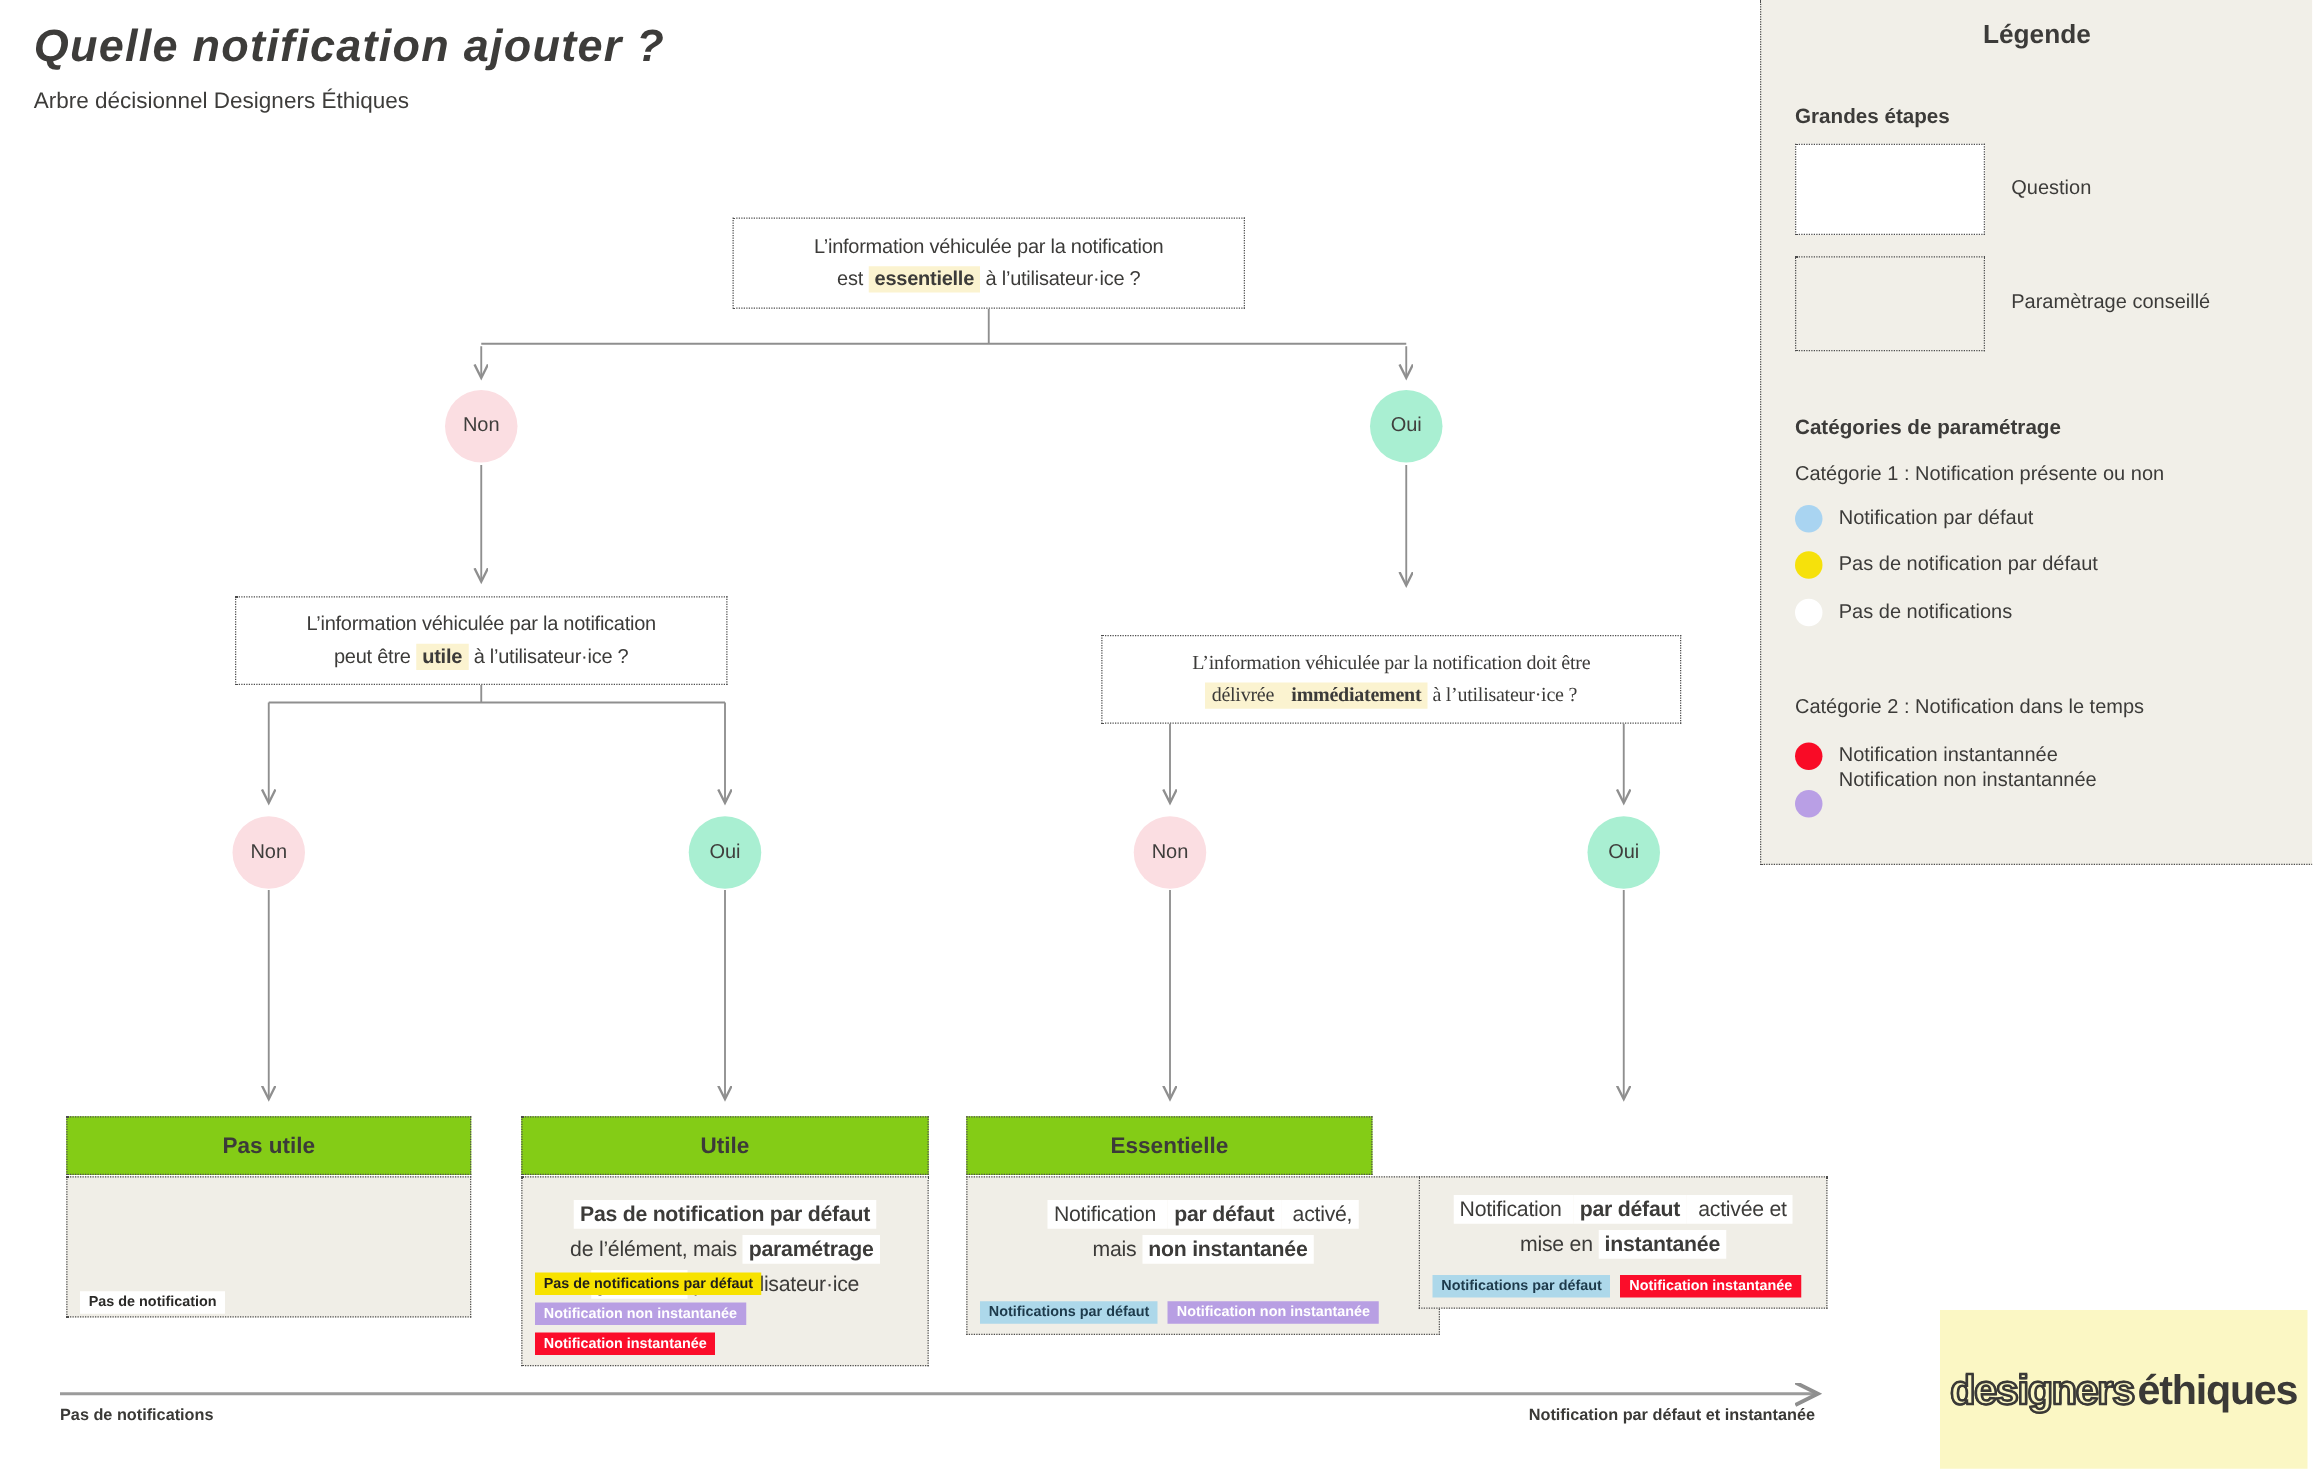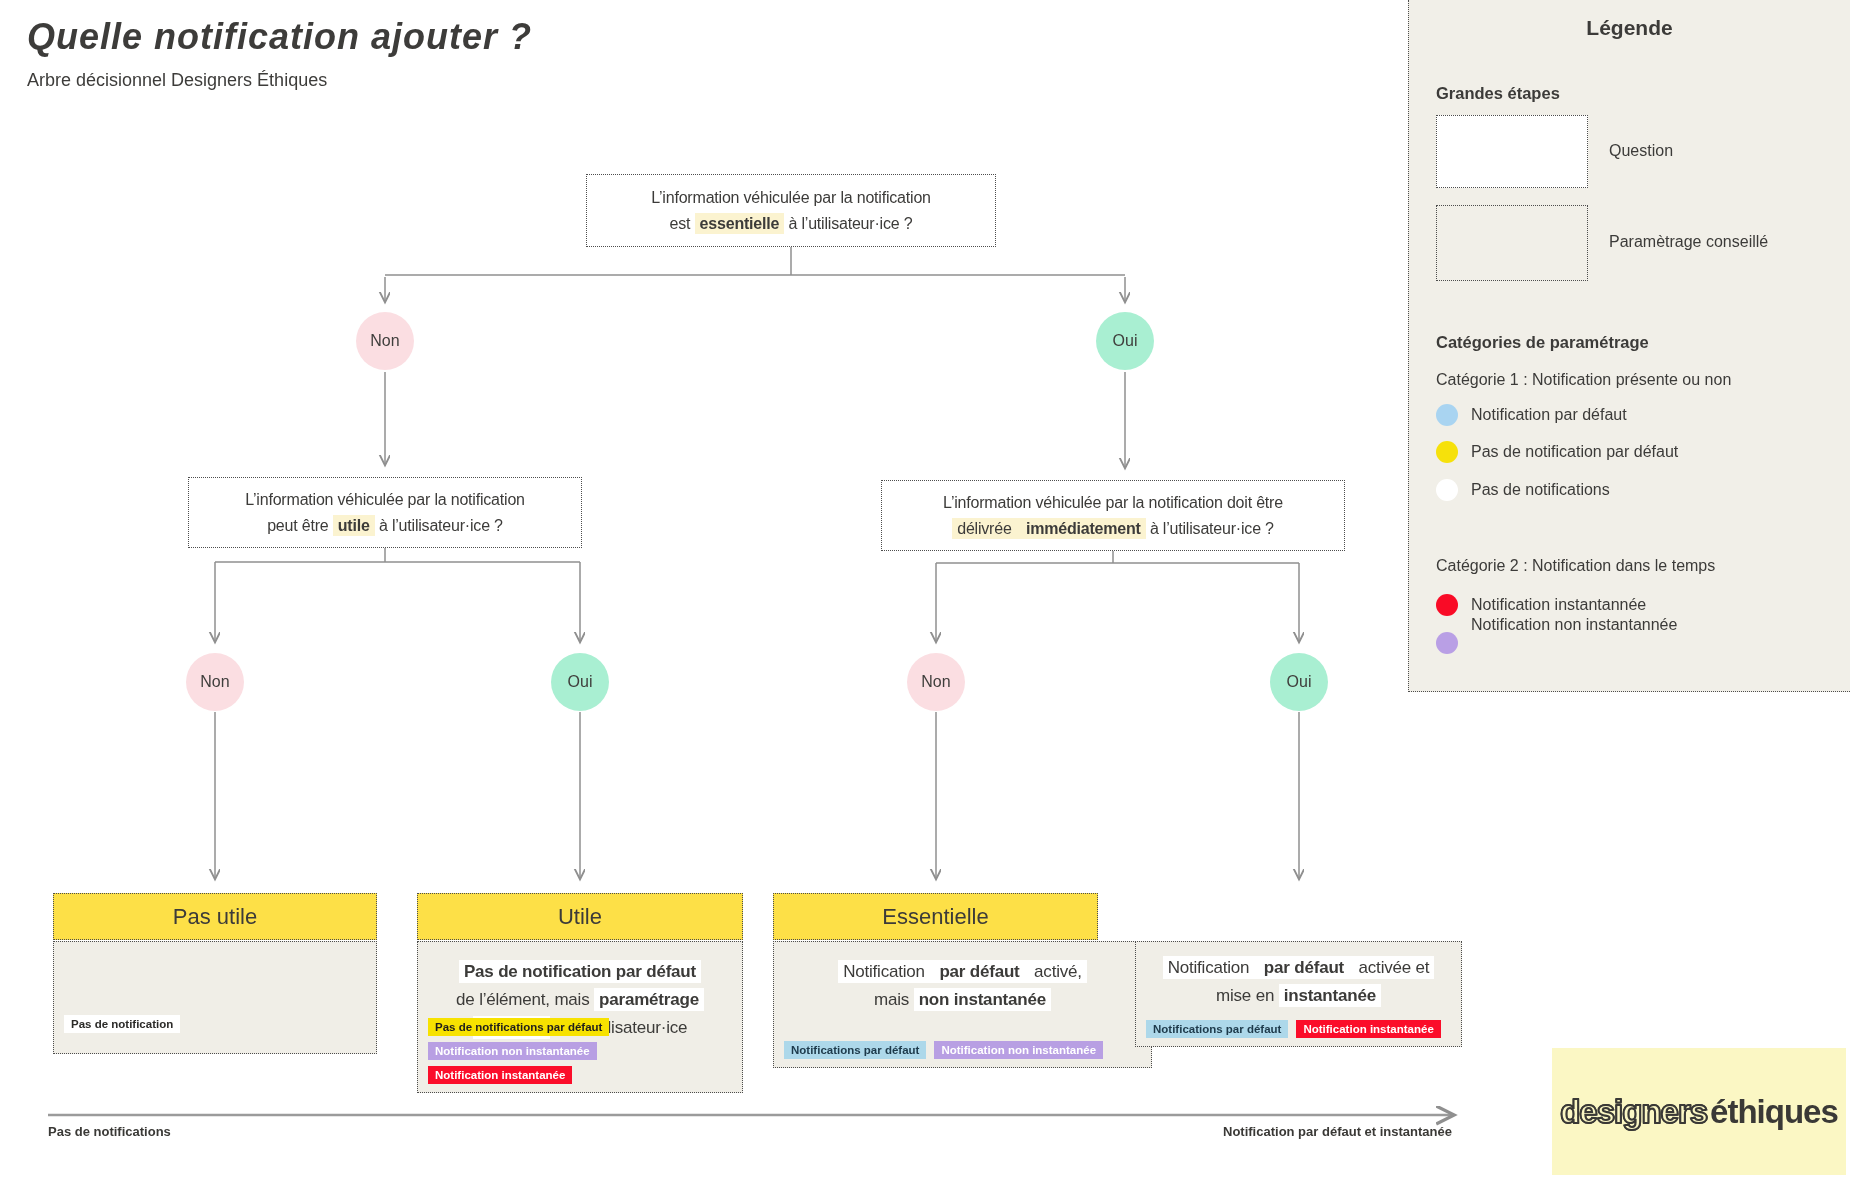--- a/index.html
+++ b/index.html
@@ -22,23 +22,23 @@
   
   .circle{
     width:58px; height:58px; border-radius:50%at; border-radius:50%;
     display:flex; align-items:center; justify-content:center;
     font-size:16px; color:#3f3e3c;
   }
   .circle.no{background:#fbdee2;}
   .circle.yes{background:#a9efd2;}
   
   .obox-header{
-    background:#fde047; border:1px dotted #4d4d4d; box-sizing:border-box;
+    background:#84cc16; border:1px dotted #4d4d4d; box-sizing:border-box;
     display:flex; align-items:center; justify-content:center;
-    font-weight:400; font-size:22px;
+    font-weight:700; font-size:18px;
   }
   .obox-body{
     background:#f0eee7; border:1px dotted #4d4d4d; box-sizing:border-box;
   }
   .obox-text{
     position:absolute; left:8px; right:8px; top:16px; text-align:center;
     font-size:17px; line-height:1.65; letter-spacing:-0.2px;
   }
   .badges{
     position:absolute; left:10px; right:10px; bottom:8px;
@@ -115,32 +115,32 @@
   <div class="abs qbox" style="left:586px; top:174px; width:410px; min-height:73px;">
     <div><span>L’information véhiculée par la notification</span><br><span>est </span><span class="hl" style="font-weight: 700; background: rgb(251, 243, 208);">essentielle</span><span> à l’utilisateur·ice ?</span></div>
   </div>
 
   <div class="abs circle no" style="left:356px; top:312px;">Non</div>
   <div class="abs circle yes" style="left:1096px; top:312px;">Oui</div>
 
   <div class="abs qbox" style="left:188px; top:477px; width:394px; min-height:69px;">
     <div><span>L’information véhiculée par la notification</span><br><span>peut être </span><span class="hl" style="font-weight: 700; background: rgb(251, 243, 208);">utile</span><span> à l’utilisateur·ice ?</span></div>
   </div>
-  <div class="abs qbox" style="left:881px; top:480px; width:464px; min-height:69px;">
+  <div class="abs qbox" style="left:881px; top:508px; width:464px; min-height:69px;font-family:Liberation Serif, serif;">
     <div><span>L’information véhiculée par la notification doit être</span><br><span class="hl" style="background: rgb(251, 243, 208);">délivrée </span><span class="hl" style="font-weight: 700; background: rgb(251, 243, 208);">immédiatement</span><span> à l’utilisateur·ice ?</span></div>
   </div>
 
   <div class="abs circle no" style="left:186px; top:653px;">Non</div>
   <div class="abs circle yes" style="left:551px; top:653px;">Oui</div>
   <div class="abs circle no" style="left:907px; top:653px;">Non</div>
   <div class="abs circle yes" style="left:1270px; top:653px;">Oui</div>
 
   <div class="abs obox-header" style="left:53px; top:893px; width:324px; height:47px;">Pas utile</div>
   <div class="abs obox-body" style="left:53px; top:941px; width:324px; height:113px;">
-    <div class="badges" style="bottom:20px;">
+    <div class="badges" style="bottom:2px;">
       <span class="badge" style="background: rgb(255, 255, 255); color: rgb(43, 42, 40);">Pas de notification</span>
     </div>
   </div>
 
   <div class="abs obox-header" style="left:417px; top:893px; width:326px; height:47px;">Utile</div>
   <div class="abs obox-body" style="left:417px; top:941px; width:326px; height:152px;">
     <div class="obox-text"><span class="hl" style="font-weight: 700; background: rgb(255, 255, 255);">Pas de notification par défaut</span><br><span>de l’élément, mais </span><span class="hl" style="font-weight: 700; background: rgb(255, 255, 255);">paramétrage</span><br><span class="hl" style="font-weight: 700; background: rgb(255, 255, 255);">possible</span><span> par l’utilisateur·ice</span></div>
     <div class="badges">
       <span class="badge" style="background: rgb(247, 226, 0); color: rgb(31, 30, 28);">Pas de notifications par défaut</span>
       <span class="badge" style="background: rgb(184, 159, 227); color: rgb(255, 255, 255);">Notification non instantanée</span>

